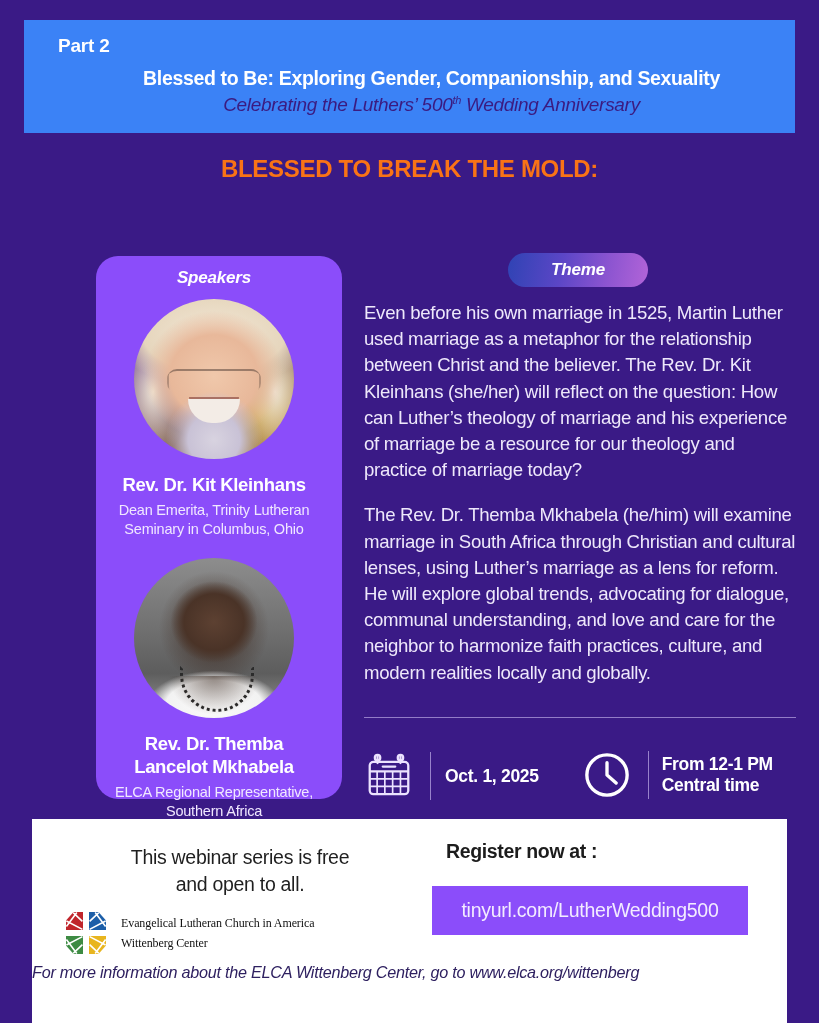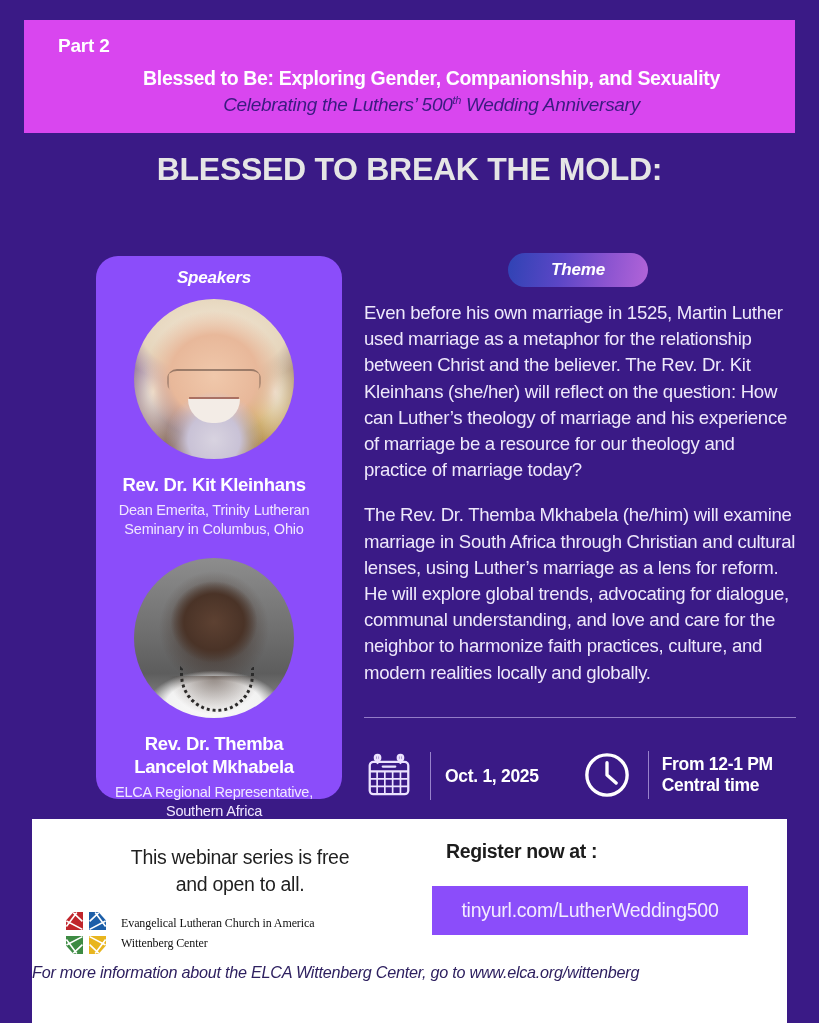--- a/index.html
+++ b/index.html
@@ -22,21 +22,21 @@
     box-sizing: border-box;
   }
 
   
   .banner {
     position: absolute;
     left: 24px;
     top: 20px;
     width: 771px;
     height: 113px;
-    background: #d946ef;
+    background: #3b82f6;
     box-sizing: border-box;
     padding: 14px 30px 14px 34px;
   }
   .banner-part {
     font-size: 19px;
     font-weight: bold;
     color: #ffffff;
     letter-spacing: -0.2px;
     line-height: 24px;
   }
@@ -67,22 +67,22 @@
     line-height: 0;
   }
 
   
   .headline {
     position: absolute;
     left: 24px;
     top: 146px;
     width: 771px;
     text-align: center;
-    color: #e5e5e5;
-    font-size: 32px;
+    color: #f97316;
+    font-size: 24px;
     font-weight: bold;
     line-height: 46px;
     letter-spacing: -0.3px;
     text-transform: uppercase;
   }
   .headline .l1 { display:block; }
   .headline .l2 { display:block; }
 
   
   .speakers-card {

